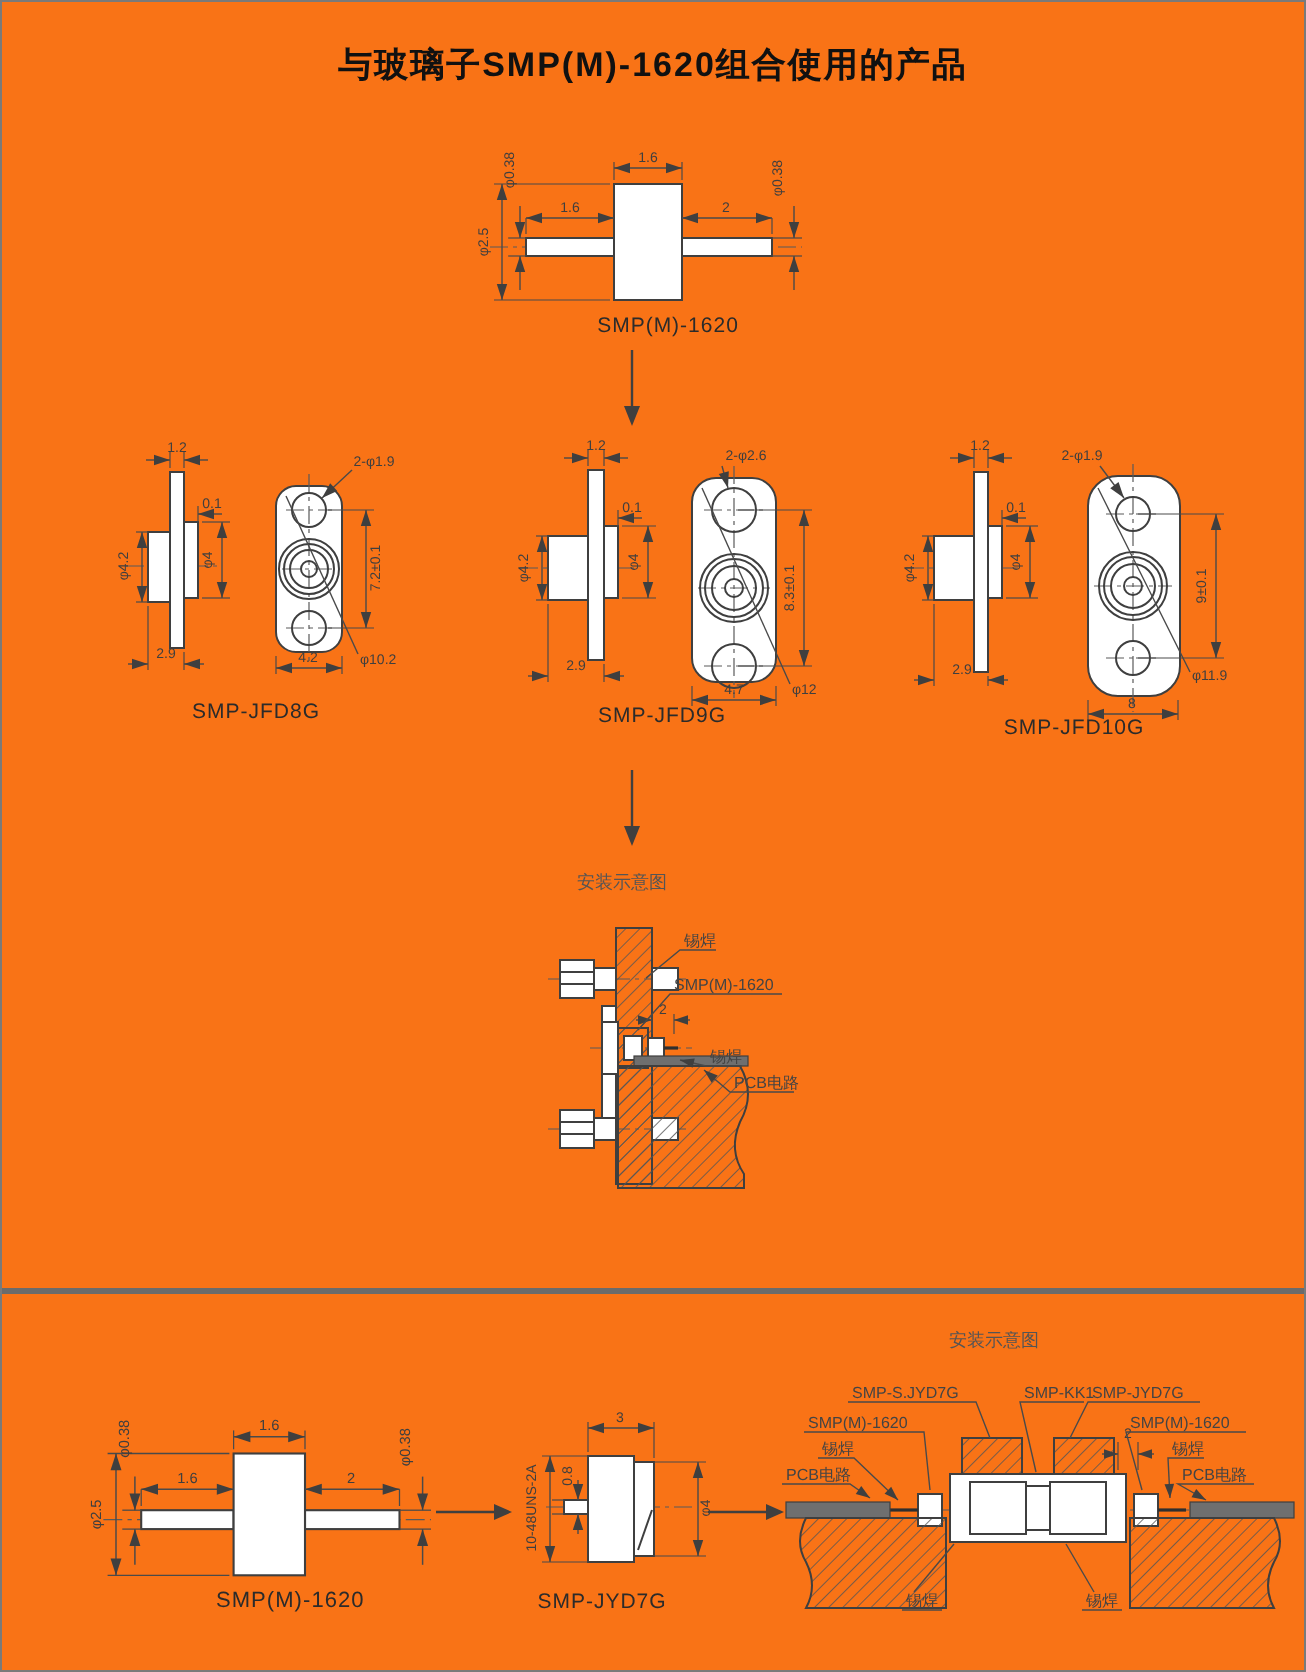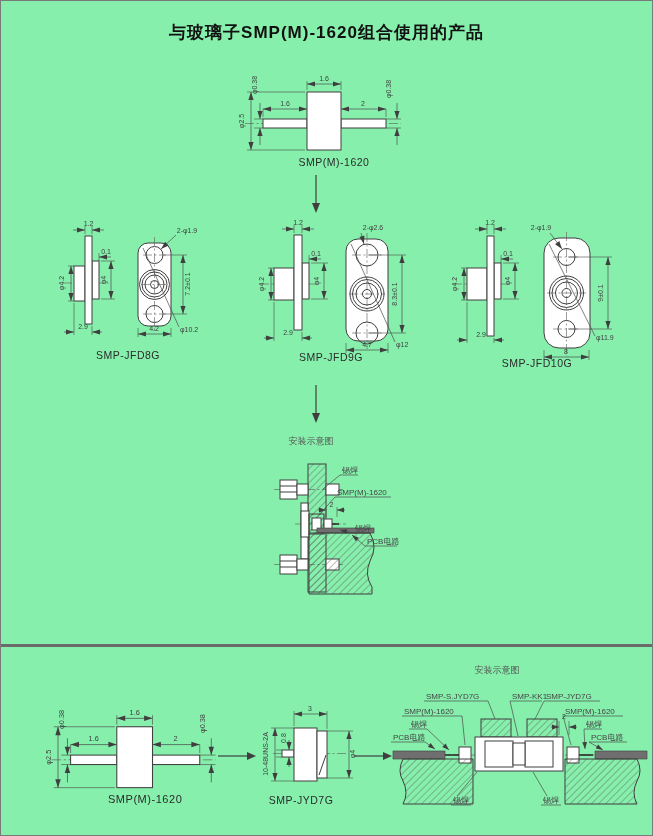--- a/index.html
+++ b/index.html
@@ -1,16 +1,16 @@
 <!DOCTYPE html>
 <html><head>
 <meta charset="utf-8">
 <style>
   html,body{margin:0;padding:0;background:#e8e8e8;}
-  .page{position:relative;width:653px;height:836px;background:#86efac;
+  .page{position:relative;width:653px;height:836px;background:#f97316;
         border:1.5px solid #7a7a7a;box-sizing:border-box;overflow:hidden;
         font-family:"Liberation Sans","DejaVu Sans",sans-serif;}
   .title{position:absolute;left:0;top:20px;width:100%;text-align:center;
          font-size:17px;font-weight:bold;color:#111;letter-spacing:1px;}
   .divider{position:absolute;left:0;top:643px;width:653px;height:3px;background:#6b6b6b;}
   svg{position:absolute;overflow:visible;}
   svg text{font-family:"Liberation Sans","DejaVu Sans",sans-serif;fill:#3a3a3a;}
   .dim{font-size:7px;fill:#3f3f3f;}
   .plabel{font-size:10.5px;fill:#2b2b2b;letter-spacing:0.5px;}
   .ann{font-size:8px;fill:#444;}

